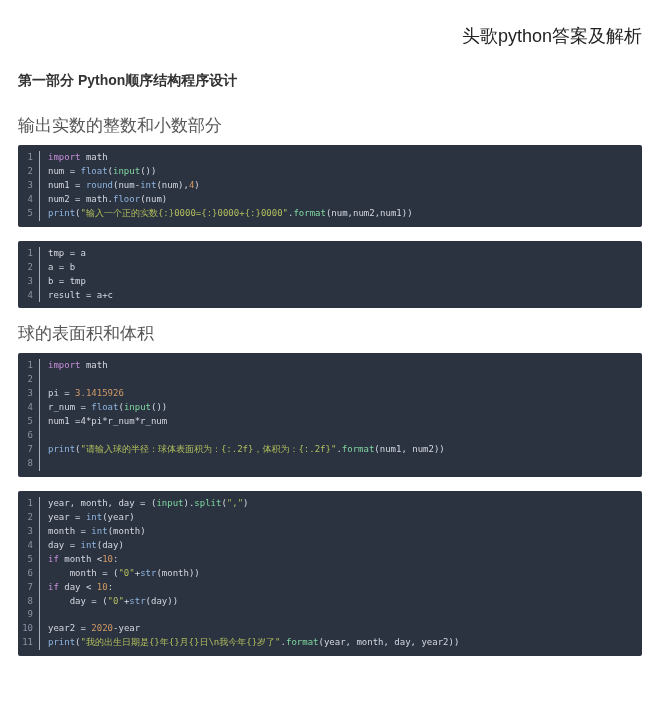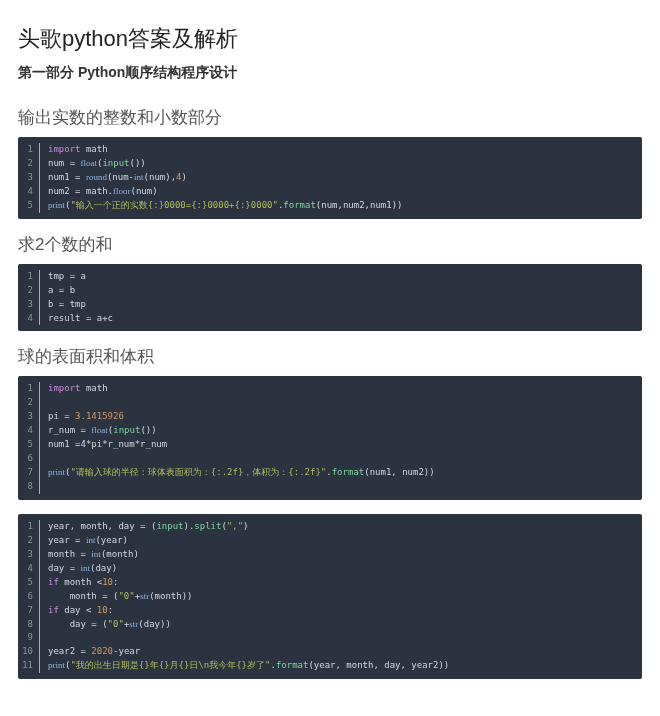--- a/index.html
+++ b/index.html
@@ -4,24 +4,24 @@
 <style>
   * { margin: 0; padding: 0; box-sizing: border-box; }
   body {
     font-family: "Microsoft YaHei", Arial, sans-serif;
     background: #ffffff;
     width: 660px;
     color: #333;
   }
   .container { padding: 14px 18px; }
   .title {
-    text-align: left;
-    font-size: 22px;
+    text-align: right;
+    font-size: 18px;
     font-weight: 500;
-    margin: 10px 0 10px;
+    margin: 10px 0 24px;
     color: #222;
   }
   .section-header {
     font-size: 14px;
     font-weight: 600;
     color: #333;
     margin: 8px 0 24px;
   }
   .subsection {
     font-size: 17px;
@@ -47,21 +47,21 @@
     text-align: right;
     color: #8a93a3;
     border-right: 1px solid #aab0bb;
     padding-right: 6px;
     margin-right: 8px;
     flex-shrink: 0;
     user-select: none;
   }
   .code { white-space: pre; color: #d4d8e0; }
   .kw  { color: #c98fd9; }   
-  .fn  { color: #8fb6e1; font-family: Liberation Serif, serif; }   
+  .fn  { color: #8fb6e1; }   
   .bi  { color: #7fd6a0; }   
   .str { color: #b2bf5c; }   
   .num { color: #d19a66; }
 </style>
 </head>
 <body>
 
 <div class="container">
   <h1 class="title">头歌python答案及解析</h1>
 
@@ -84,21 +84,20 @@
     <div class="codeline">
         <span class="ln">4</span>
         <span class="code"><span>num2 = math.</span><span class="fn">floor</span><span>(num)</span></span>
       </div>
     <div class="codeline">
         <span class="ln">5</span>
         <span class="code"><span class="fn">print</span><span>(</span><span class="str">"输入一个正的实数{:}0000={:}0000+{:}0000"</span><span>.</span><span class="bi">format</span><span>(num,num2,num1))</span></span>
       </div>
   </div>
 
-  <div class="subsection">求2个数的和</div>
   <div class="codeblock">
     <div class="codeline">
         <span class="ln">1</span>
         <span class="code">tmp = a</span>
       </div>
     <div class="codeline">
         <span class="ln">2</span>
         <span class="code">a = b</span>
       </div>
     <div class="codeline">

